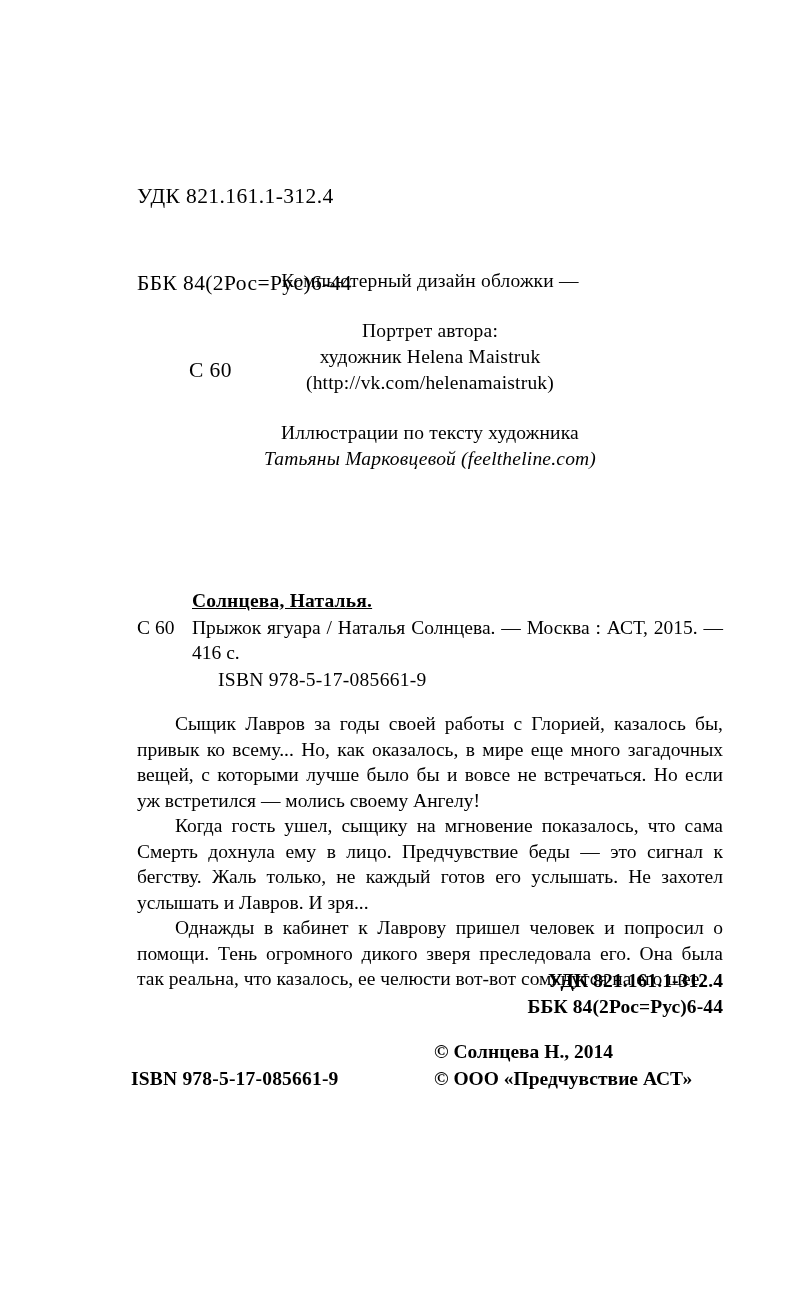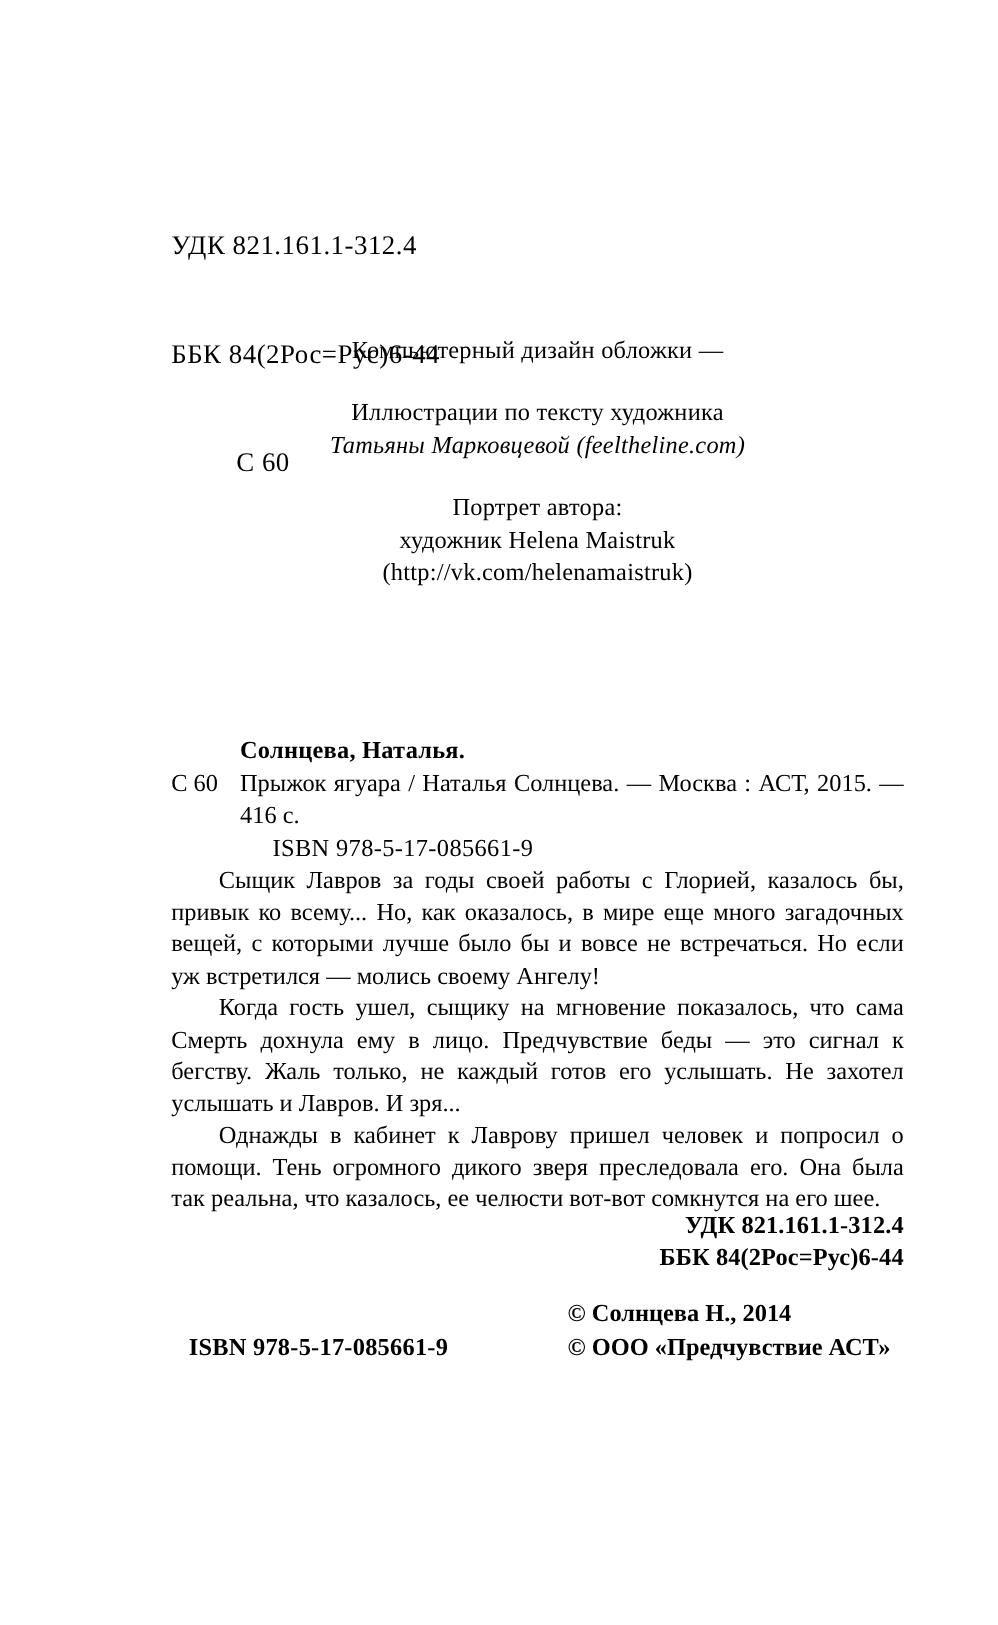--- a/index.html
+++ b/index.html
@@ -63,41 +63,42 @@
     left: 137px;
     top: 588px;
     width: 586px;
     font-size: 19.5px;
     line-height: 25.5px;
   }
   .record-author {
     font-weight: bold;
     padding-left: 55px;
     letter-spacing: 0.2px;
+    text-decoration: underline;
   }
   .record-entry {
     position: relative;
     padding-left: 55px;
     text-align: justify;
     text-align-last: left;
     margin-top: 1px;
   }
   .record-sign {
     position: absolute;
     left: 0;
     top: 0;
   }
   .record-isbn {
     padding-left: 81px;
     letter-spacing: 0.3px;
     margin-top: 1px;
   }
 
   .annotation {
-    margin-top: 0;
+    margin-top: 19px;
     text-align: justify;
     text-align-last: left;
     hyphens: manual;
   }
   .annotation p {
     margin: 0;
     text-indent: 38px;
     font-size: 19.5px;
     line-height: 25.5px;
   }
@@ -112,21 +113,21 @@
     font-weight: bold;
     font-size: 19.5px;
     line-height: 26px;
     letter-spacing: 0.1px;
   }
   .codes-bottom .line { display: block; white-space: pre; }
 
   
   .footer {
     position: absolute;
-    left: 151px;
+    left: 131px;
     top: 1038px;
     width: 586px;
     font-weight: bold;
     font-size: 19.5px;
     line-height: 27px;
   }
   .footer-row {
     display: flex;
     align-items: baseline;
   }
@@ -151,31 +152,31 @@
     <span class="line">ББК 84(2Рос=Рус)6-44</span>
     <span class="line indent">С 60</span>
   </div>
 
   <div class="credits">
 
     <div class="credit-block">
       <span class="credit-line">Компьютерный дизайн обложки —</span>
     </div>
 
-    <div class="credit-block">
-      <span class="credit-line">Иллюстрации по тексту художника</span>
-      <span class="credit-line em">Татьяны Марковцевой (feeltheline.com)</span>
-    </div>
-
     <div class="credit-block portrait">
       <span class="credit-line">Портрет автора:</span>
       <span class="credit-line">художник Helena Maistruk</span>
       <span class="credit-line">(http://vk.com/helenamaistruk)</span>
     </div>
 
+    <div class="credit-block">
+      <span class="credit-line">Иллюстрации по тексту художника</span>
+      <span class="credit-line em">Татьяны Марковцевой (feeltheline.com)</span>
+    </div>
+
   </div>
 
   <div class="record">
 
     <div class="record-author">Солнцева, Наталья.</div>
 
     <div class="record-entry">
       <span class="record-sign">С 60</span>
       <span>Прыжок ягуара / Наталья Солнцева. — Москва : АСТ, 2015. — 416 с.</span>
     </div>

